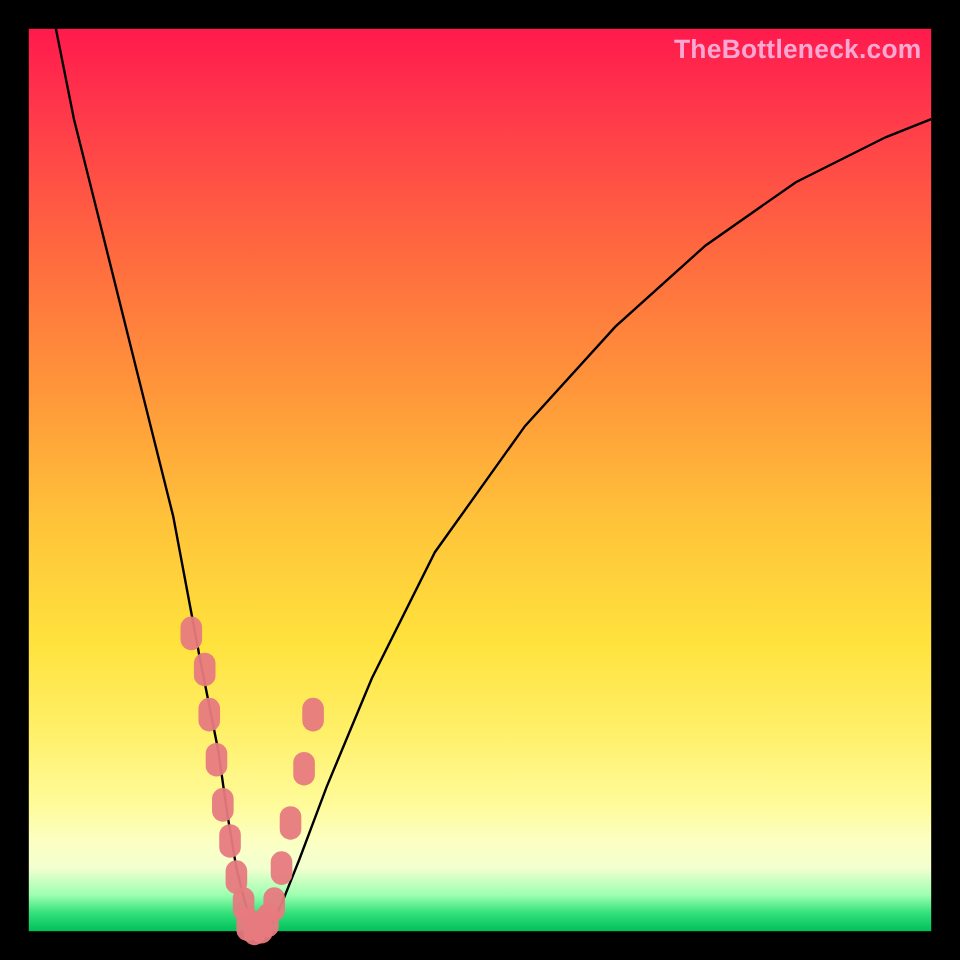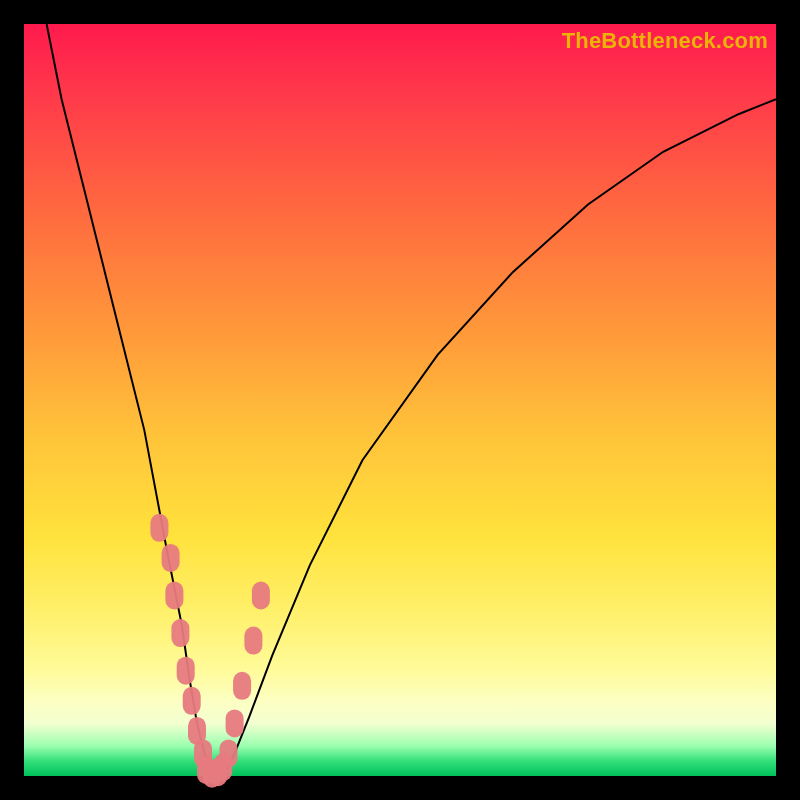--- a/index.html
+++ b/index.html
@@ -40,21 +40,21 @@
       #f3ffd0 93%,
       #9cffb0 96%,
       #33e07a 98%,
       #00c05a 100%
     );
   }
   .watermark {
     position: absolute;
     top: 4px;
     right: 8px;
-    color: #eab308;
+    color: #f9a8d4;
     font-size: 22px;
     font-weight: 600;
     letter-spacing: 0.2px;
     user-select: none;
   }
   svg.overlay {
     position: absolute;
     left: 0;
     top: 0;
     width: 752px;

